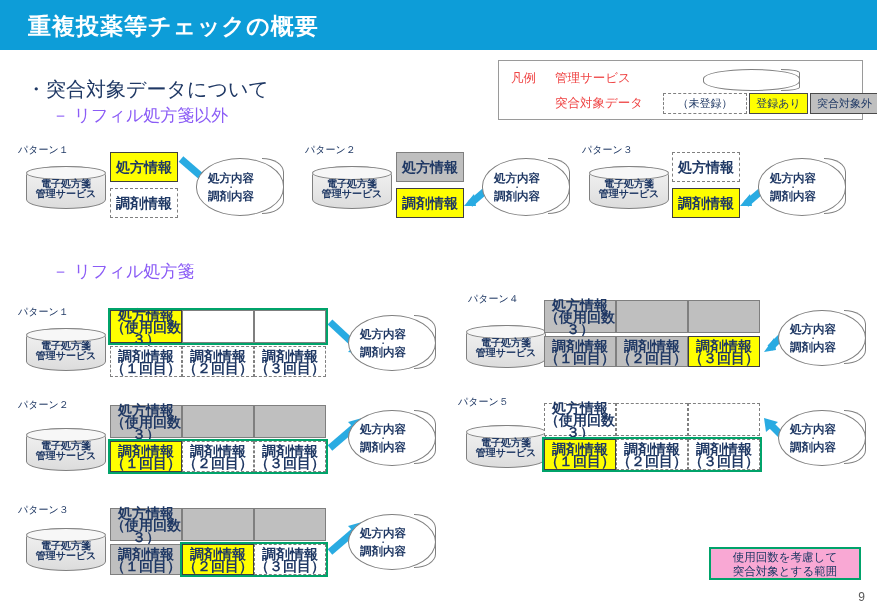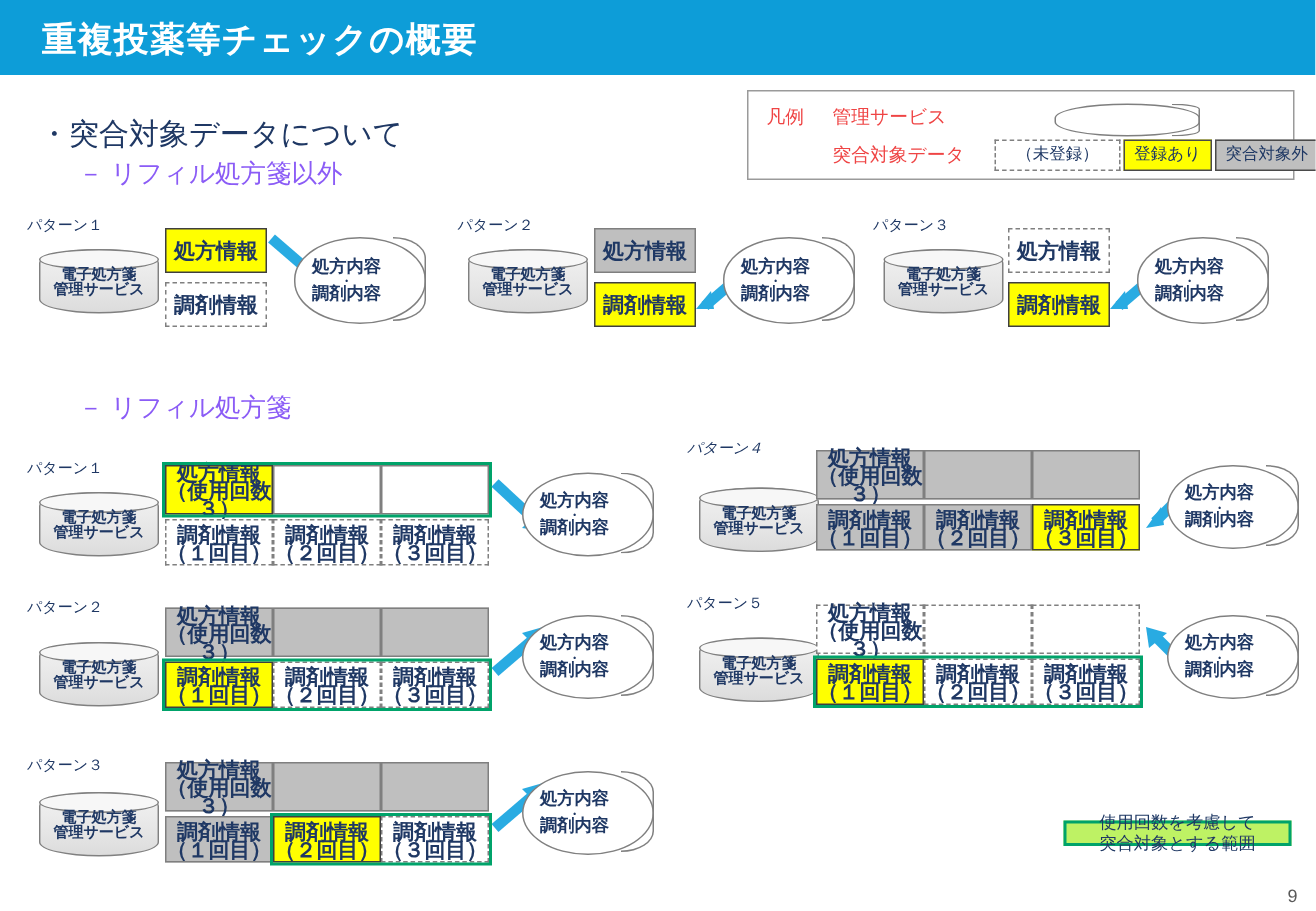--- a/index.html
+++ b/index.html
@@ -91,22 +91,22 @@
   .out-dot{font-size:8px;line-height:5px;}
   
   .arrow{position:absolute;}
   
   .green-frame{
     position:absolute;box-sizing:border-box;
     border:2.4px solid #00a36a;background:transparent;pointer-events:none;
   }
   
   #note-box{
-    position:absolute;left:709px;top:547px;width:152px;height:17px;
-    box-sizing:border-box;border:2.2px solid #00a36a;background:#bef264;
+    position:absolute;left:709px;top:547px;width:152px;height:33px;
+    box-sizing:border-box;border:2.2px solid #00a36a;background:#f9a8d4;
     display:flex;flex-direction:column;align-items:center;justify-content:center;
     font-size:11.5px;line-height:14px;color:#1f3864;
   }
   #page-num{
     position:absolute;right:12px;bottom:3px;font-size:12px;color:#595959;
   }
 </style>
 </head>
 <body>
 
@@ -223,21 +223,21 @@
   <polygon points="36,36 22,34 34,22" fill="#29abe2"></polygon>
 </svg>
 <div class="out-cyl" style="left:348px;top:315px;width:88px;height:56px;">
   <div class="out-txt">
     <span>処方内容</span>
     <span class="out-dot">・</span>
     <span>調剤内容</span>
   </div>
 </div>
 
-<div class="ptn-label" style="left:458px;top:292px;font-style:italic;">パターン４</div>
+<div class="ptn-label" style="left:468px;top:292px;">パターン４</div>
 <div class="db-cyl" style="left:466px;top:325px;">
   <div class="db-txt">
     <span>電子処方箋</span><br>
     <span>管理サービス</span>
   </div>
 </div>
 <div class="box b-gray" style="left:544px;top:300px;width:72px;height:33px;flex-direction:column;">
   <span>処方情報</span>
   <span>（使用回数３）</span>
 </div>

